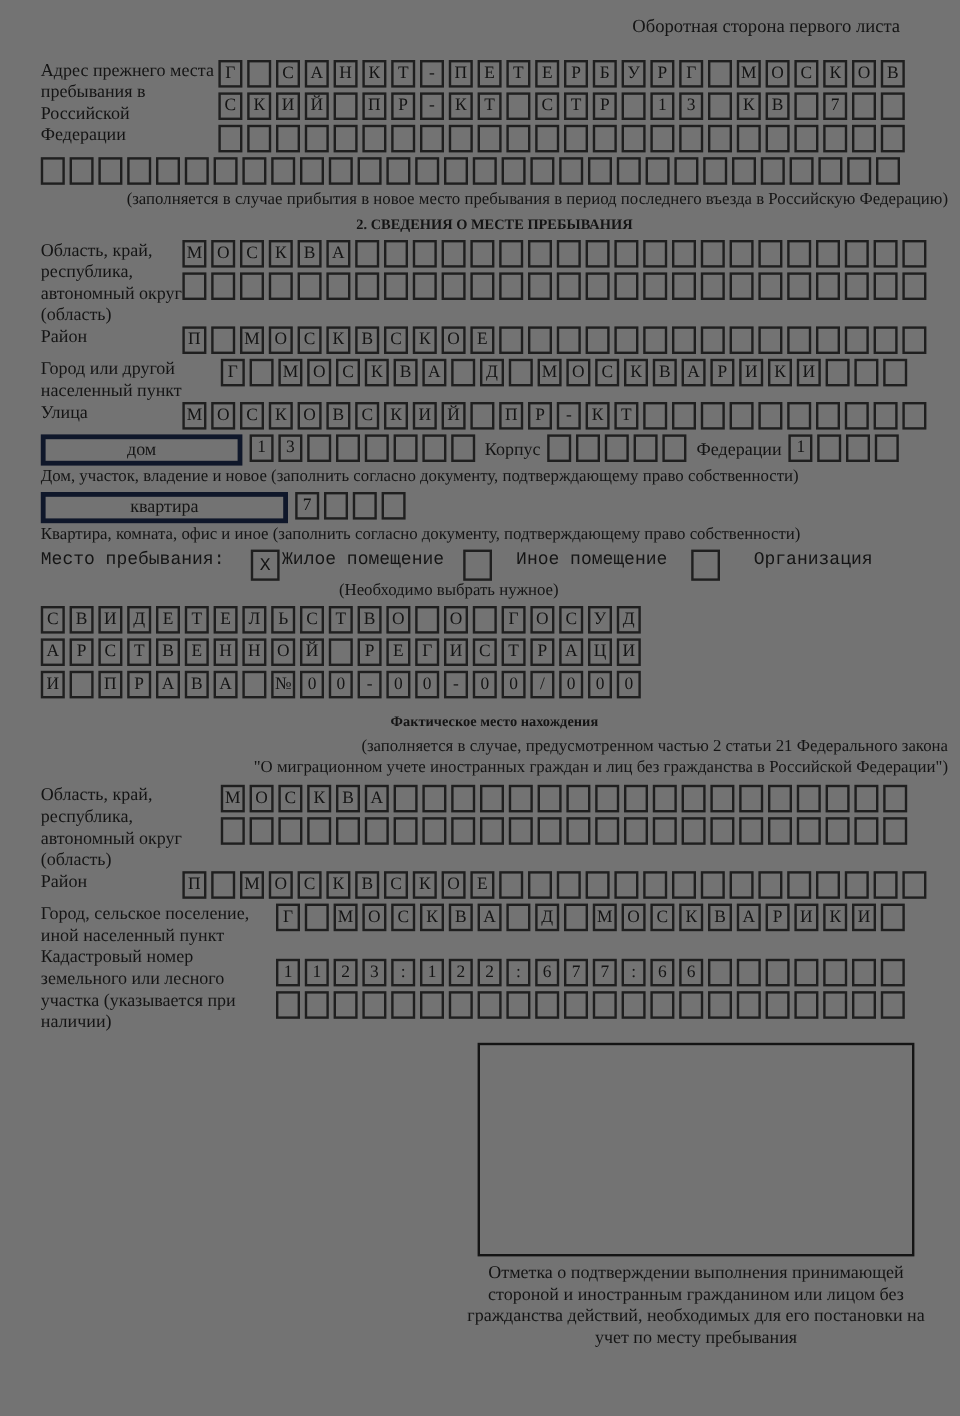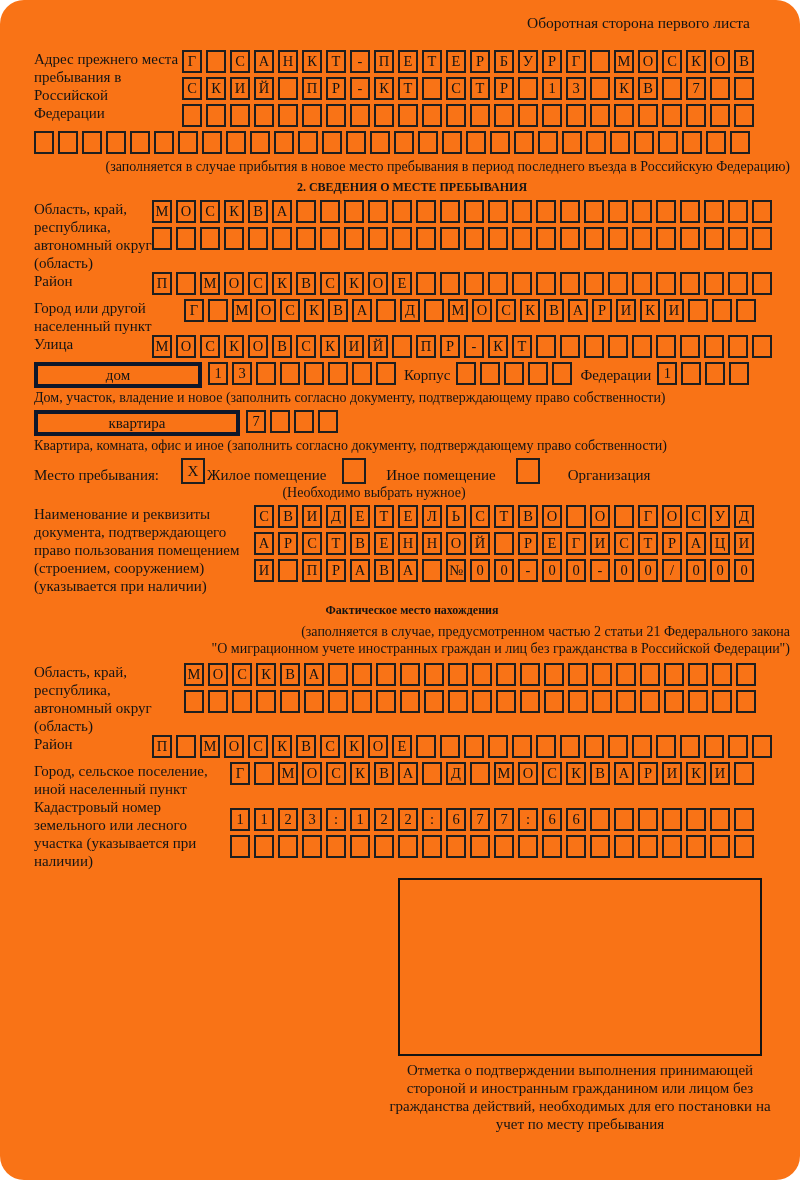--- a/index.html
+++ b/index.html
@@ -1,20 +1,20 @@
 <!DOCTYPE html>
 <html><head>
 <meta charset="utf-8">
 <style>
   * { box-sizing: border-box; }
   html,body { margin:0; padding:0; background:#fff; }
   .page{
-    width:800px; height:1180px; background:#f97316; color:#141414;
+    width:800px; height:1180px; background:#737373; color:#141414;
     font-family:"Liberation Serif","DejaVu Serif",serif;
-    padding:14px 10px 0 34px; position:relative; overflow:hidden;border-radius:24px;
+    padding:14px 10px 0 34px; position:relative; overflow:hidden;
   }
   .header-right{ text-align:right; padding-right:40px; font-size:15.5px; }
   .frow{ display:flex; align-items:flex-start; }
   .flabel{ font-size:15px; line-height:18px; }
   .w148{ width:148px; flex:0 0 148px; }
   .w118{ width:118px; flex:0 0 118px; }
   .w150{ width:150px; flex:0 0 150px; }
   .w196{ width:196px; flex:0 0 196px; }
   .w220{ width:220px; flex:0 0 220px; }
   .cells{ display:flex; margin-bottom:4px; }
@@ -32,21 +32,21 @@
     border:4px solid #0f172a; height:26px; display:flex; align-items:center;
     justify-content:center; font-size:15px; margin-right:6px; flex:0 0 auto;
   }
   .dombox{ width:168px; }
   .kvbox{ width:206px; }
   .inline-label{ font-size:15px; line-height:26px; margin:0 6px 0 4px; white-space:nowrap; }
   .checkbox{
     width:24px; height:26px; border:2px solid #1f1f1f; display:flex; flex:0 0 auto;
     align-items:center; justify-content:center; font-size:15px;
   }
-  .mesto-row{ display:flex; align-items:flex-end; margin-top:4px; }
+  .mesto-row{ display:flex; align-items:flex-start; margin-top:4px;font-family:Liberation Mono, monospace; }
   .mesto-row .flabel{ white-space:nowrap; }
   .choose-note{ margin-left:200px; width:280px; text-align:center; }
   .stamp-box{ width:364px; height:178px; border:2px solid #141414; margin-left:364px; margin-top:8px; }
   .stamp-caption{ width:392px; margin-left:350px; text-align:center; font-size:15px; line-height:18px; margin-top:5px; }
   .mt4{ margin-top:4px; } .mt6{ margin-top:6px; } .mt8{ margin-top:8px; }
 </style>
 </head>
 <body>
 
 <div class="page">
@@ -374,21 +374,20 @@
     <span class="checkbox" style="margin-left:22px">X</span>
     <span class="flabel" style="margin-left:2px">Жилое помещение</span>
     <span class="checkbox" style="margin-left:16px"></span>
     <span class="flabel" style="margin-left:20px">Иное помещение</span>
     <span class="checkbox" style="margin-left:20px"></span>
     <span class="flabel" style="margin-left:28px">Организация</span>
   </div>
   <div class="note choose-note">(Необходимо выбрать нужное)</div>
 
   <div class="frow mt4">
-    <div class="flabel w220">Наименование и реквизиты документа, подтверждающего право пользования помещением (строением, сооружением) (указывается при наличии)</div>
     <div>
       <div class="cells">
           <span class="cell">С</span>
           <span class="cell">В</span>
           <span class="cell">И</span>
           <span class="cell">Д</span>
           <span class="cell">Е</span>
           <span class="cell">Т</span>
           <span class="cell">Е</span>
           <span class="cell">Л</span>

